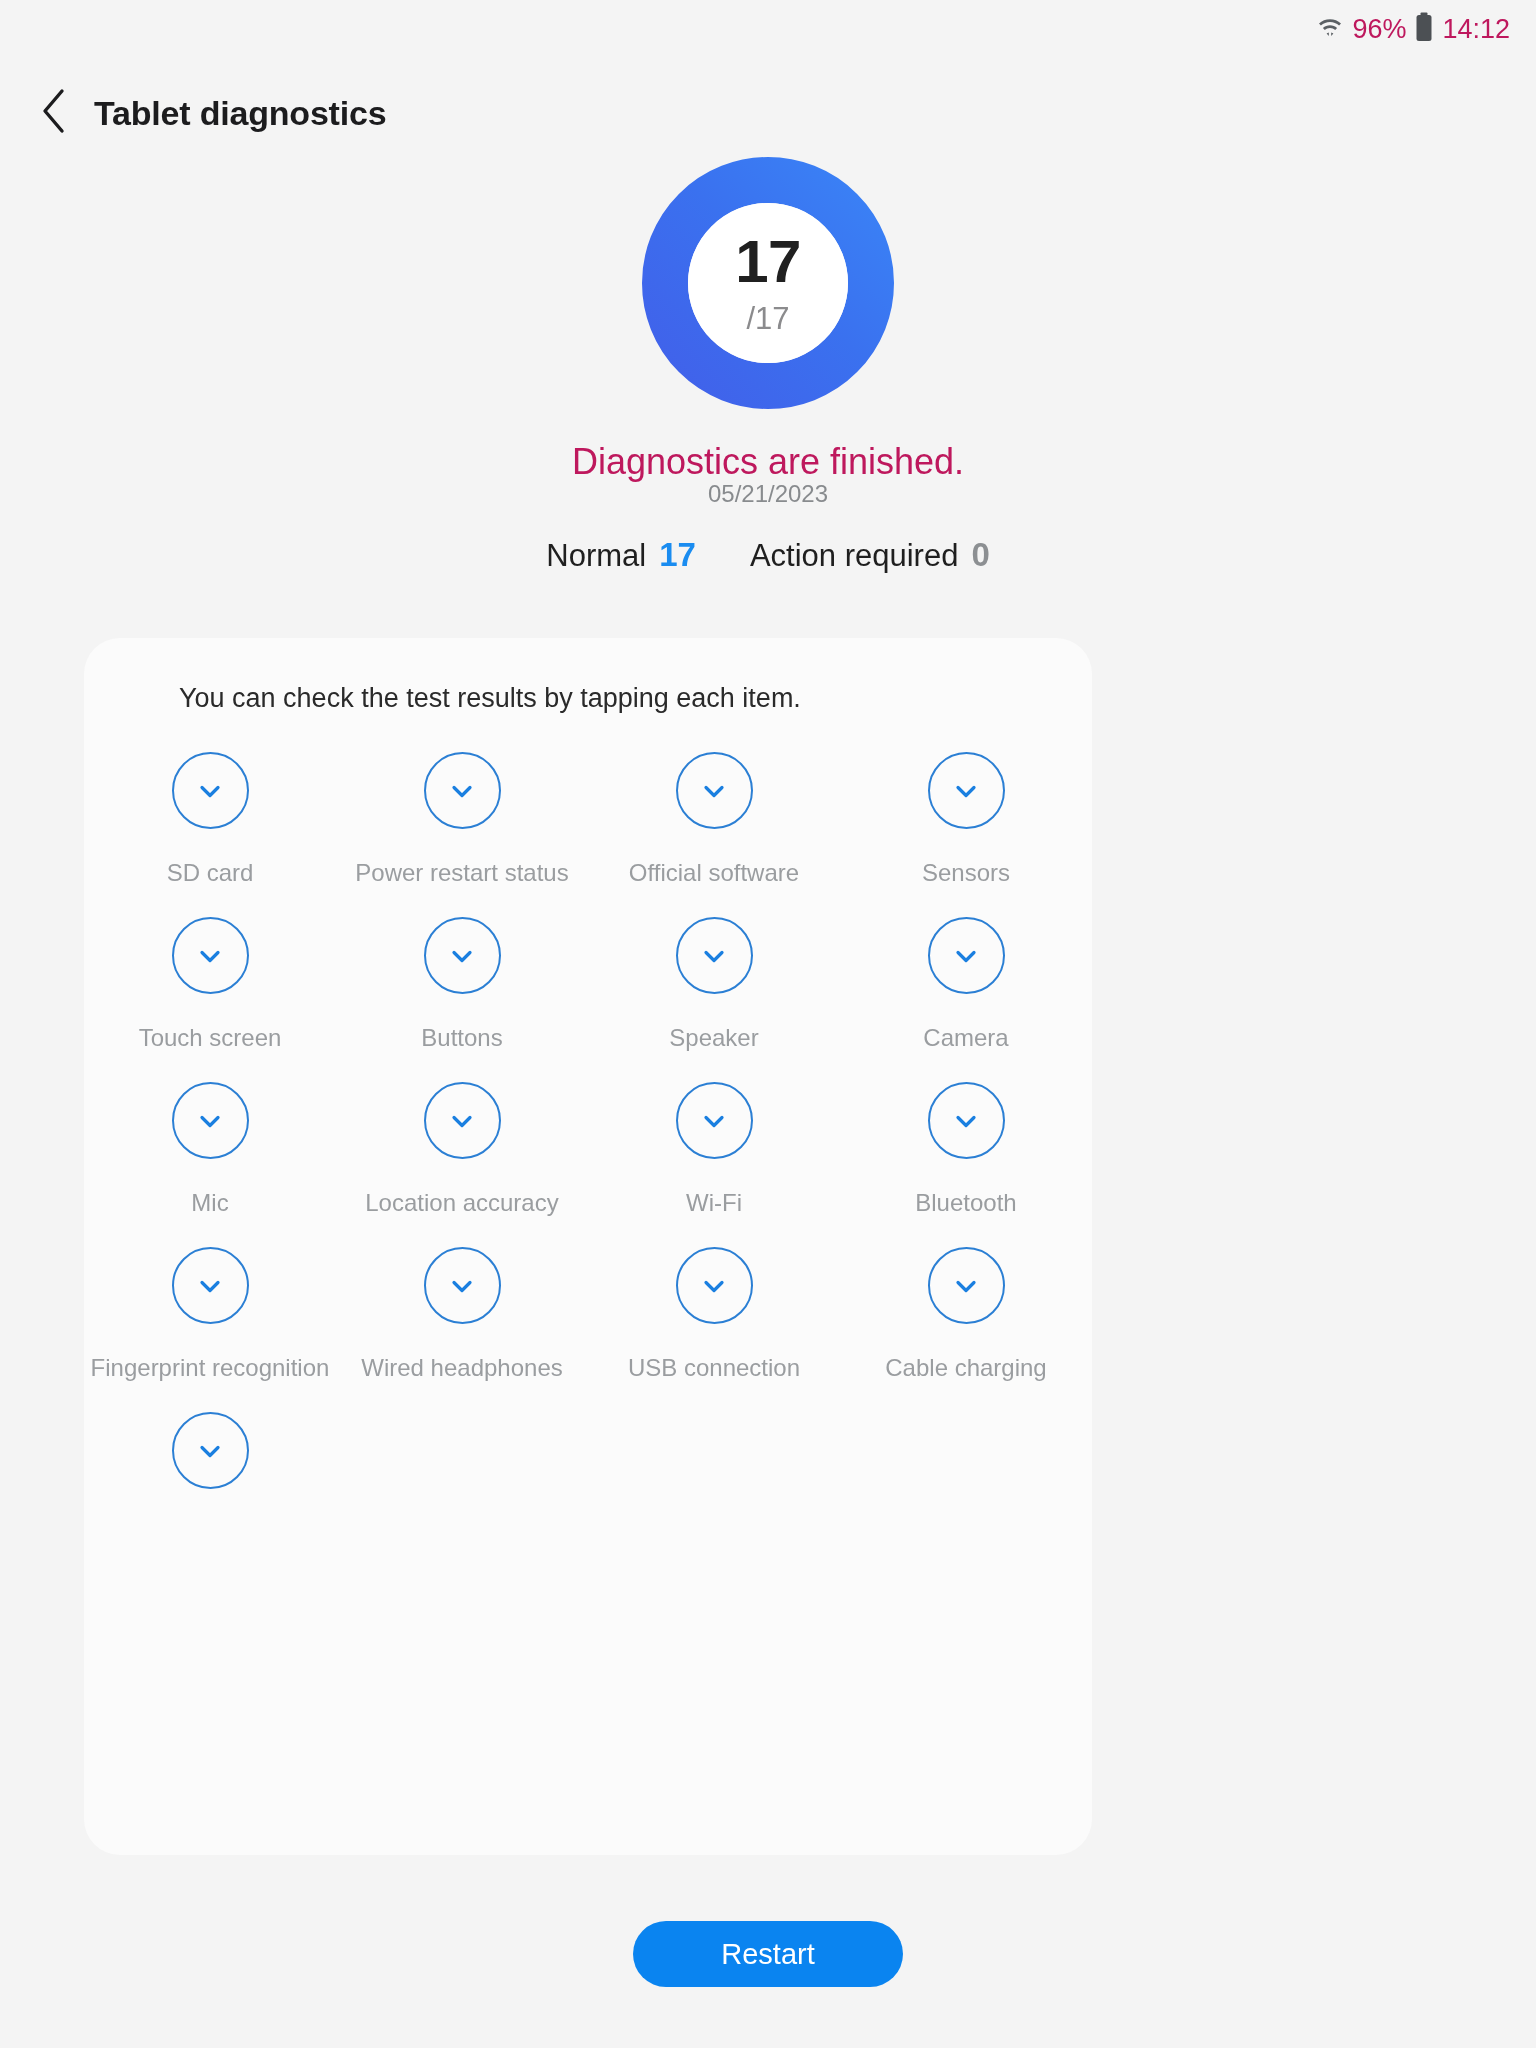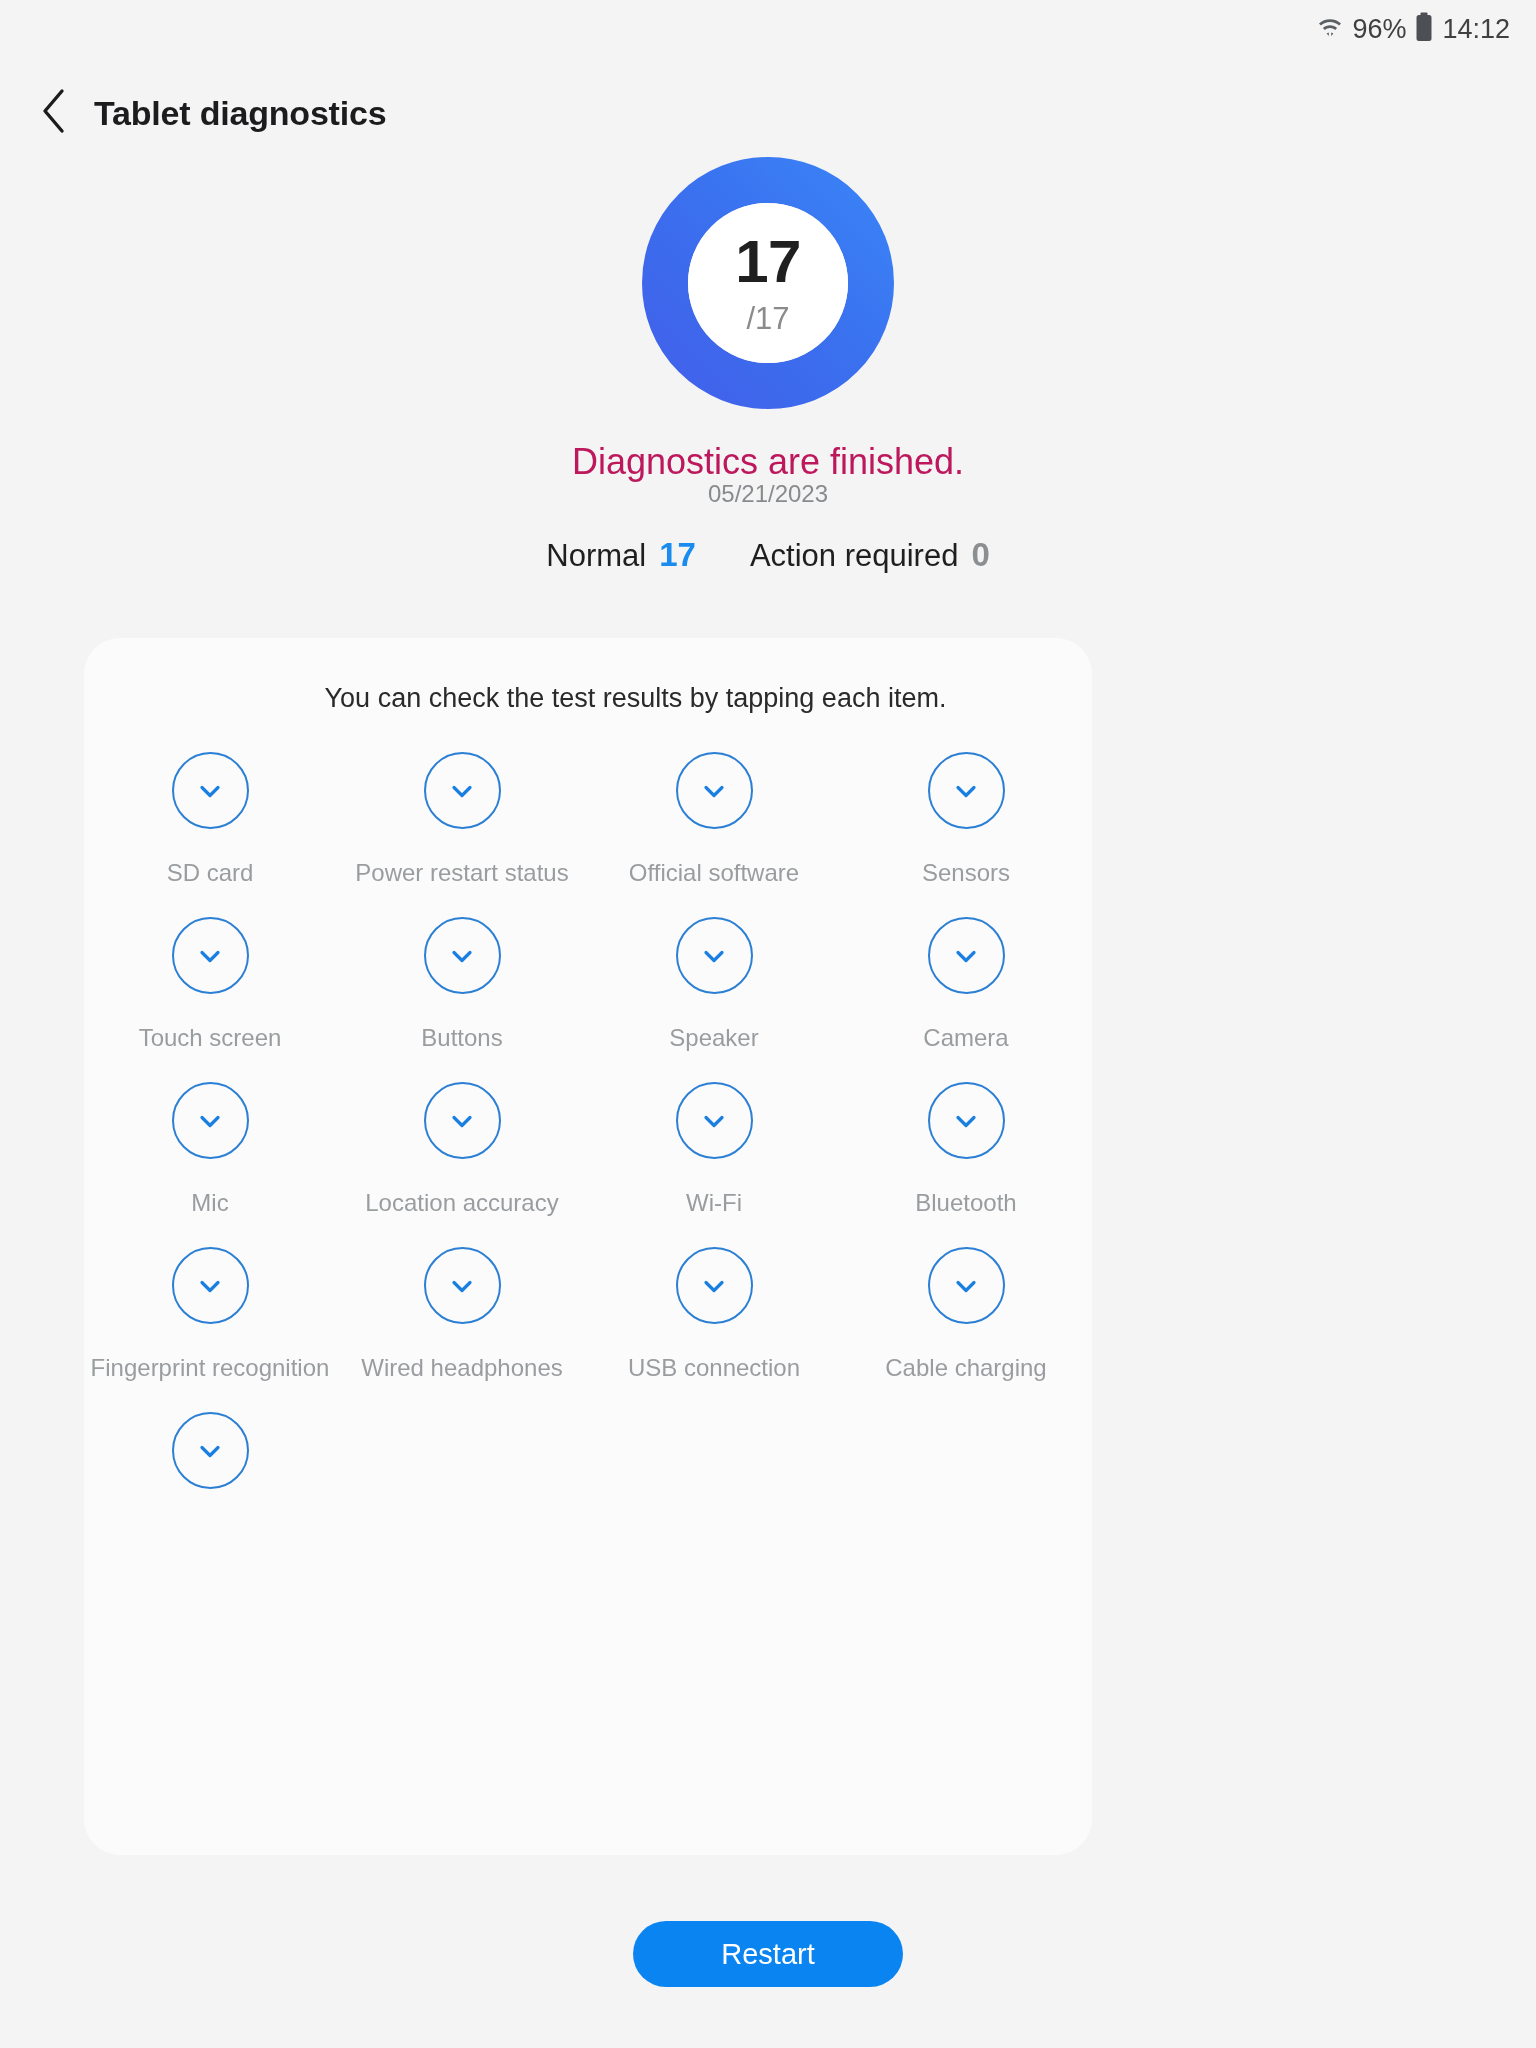--- a/index.html
+++ b/index.html
@@ -29,21 +29,21 @@
     color: #555a5e;
   }
   .status-group {
     display: flex;
     align-items: center;
     gap: 9px;
   }
   .status-text {
     font-size: 27px;
     letter-spacing: 0px;
-    color: #404040;
+    color: #be185d;
   }
   .wifi-icon { display:block; }
   .battery-icon { display:block; }
 
   
   .header {
     position: absolute;
     top: 74px; left: 0; right: 0;
     height: 78px;
     display: flex;
@@ -149,21 +149,20 @@
     height: 1217px;
     background: #fbfbfb;
     border-radius: 36px;
     overflow: hidden;
     box-sizing: border-box;
   }
   .card-hint {
     margin: 45px 0 0 95px;
     font-size: 27px;
     color: #2a2a2a;
-    text-align: center;
   }
 
   .grid {
     margin-top: 26px;
     display: grid;
     grid-template-columns: repeat(4, 1fr);
     row-gap: 0px;
   }
   .grid-item {
     display: flex;

